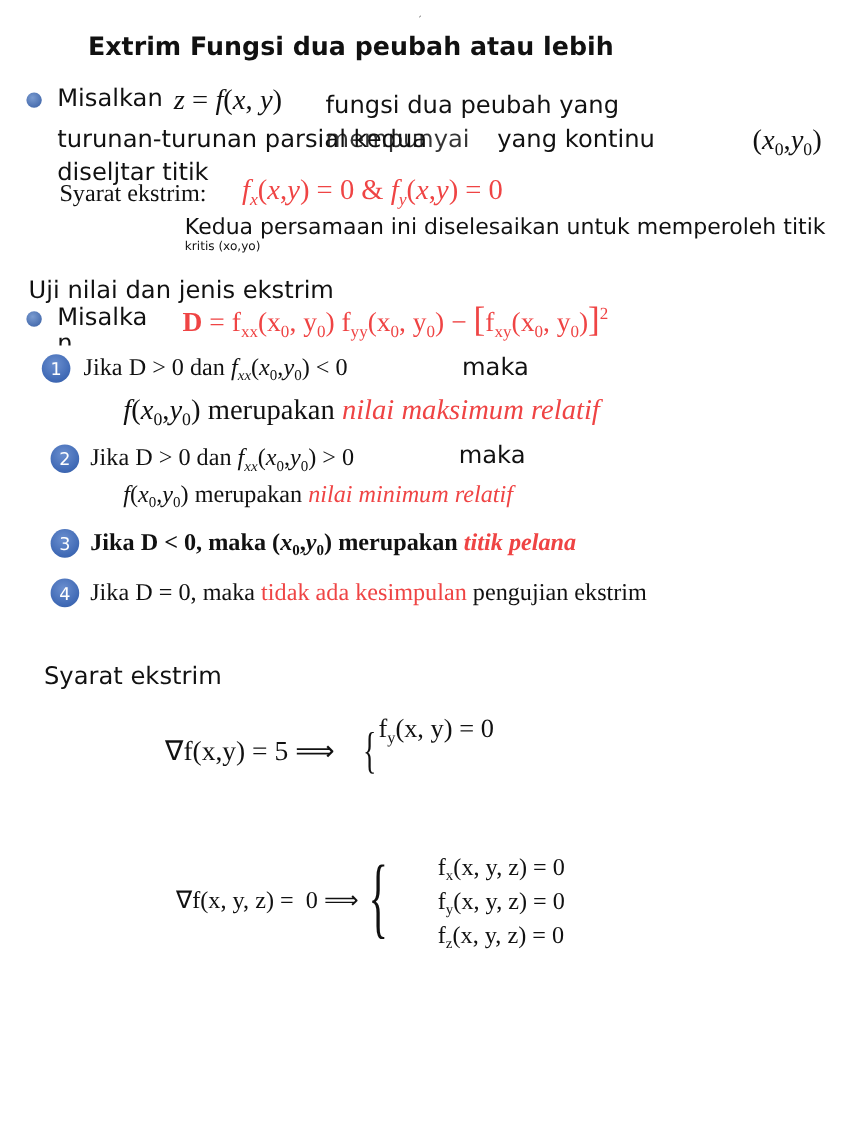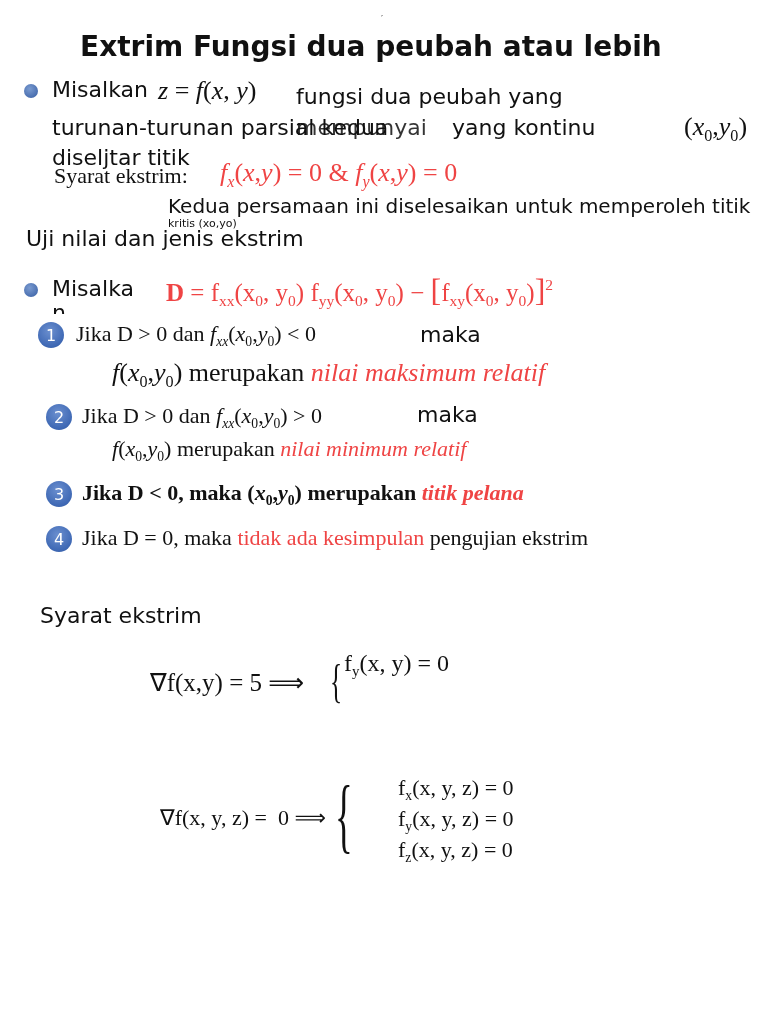--- a/index.html
+++ b/index.html
@@ -11,21 +11,21 @@
     .math-blue { color:#ef4444; }
     .it { font-style:italic; }
     sub { font-size:0.62em; vertical-align:-0.35em; line-height:0; }
     sup { font-size:0.62em; vertical-align:0.7em; line-height:0; }
     .bullet { position:absolute; width:14px; height:14px; border-radius:50%;
       background: radial-gradient(circle at 40% 35%, #7a9bd0, #4a6fb0 70%, #3d5f9c); }
     .badge { position:absolute; width:26px; height:26px; border-radius:50%;
       background: radial-gradient(circle at 45% 35%, #6b8fcf, #3e68b4 70%, #34589a);
       color:#fff; font-family:"DejaVu Sans", sans-serif; font-size:16px;
       display:flex; align-items:center; justify-content:center; }
-    .title { font-weight:bold; font-size:28px; }
+    .title { font-weight:bold; font-size:23px; }
     .big { font-size:22px; }
   </style>
 </head>
 <body>
 
 <div class="abs serif" style="left:381px;top:14px;font-size:9px;color:#333;">′</div>
 
 <div class="abs sans title" style="left:80px;top:30px;">Extrim Fungsi dua peubah atau lebih</div>
 
 <div class="bullet" style="left:24px;top:84px;"></div>
@@ -44,21 +44,21 @@
 
 <div class="abs sans big" style="left:52px;top:145px;">diseljtar titik</div>
 
 <div class="abs lserif" style="left:54px;top:163px;font-size:22px;">Syarat ekstrim:</div>
 <div class="abs lserif math-blue" style="left:220px;top:158px;font-size:26px;">
   <span class="it">f<sub>x</sub></span>(<span class="it">x</span>,<span class="it">y</span>) = 0 &amp; <span class="it">f<sub>y</sub></span>(<span class="it">x</span>,<span class="it">y</span>) = 0
 </div>
 <div class="abs sans" style="left:168px;top:194px;font-size:20px;">Kedua persamaan ini diselesaikan  untuk memperoleh titik</div>
 <div class="abs sans" style="left:168px;top:217px;font-size:11px;">kritis (xo,yo)</div>
 
-<div class="abs sans big" style="left:26px;top:226px;">Uji nilai dan jenis ekstrim</div>
+<div class="abs sans big" style="left:26px;top:252px;">Uji nilai dan jenis ekstrim</div>
 <div class="bullet" style="left:24px;top:283px;"></div>
 <div class="abs sans big" style="left:52px;top:276px;">Misalka</div>
 <div class="abs sans big" style="left:52px;top:300px;height:14px;overflow:hidden;">n</div>
 <div class="abs lserif math-blue" style="left:166px;top:272px;font-size:25px;">
   <b>D</b> = f<sub>xx</sub>(x<sub>0</sub>, y<sub>0</sub>) f<sub>yy</sub>(x<sub>0</sub>, y<sub>0</sub>) − <span style="font-size:32px;">[</span>f<sub>xy</sub>(x<sub>0</sub>, y<sub>0</sub>)<span style="font-size:32px;">]</span><sup>2</sup>
 </div>
 
 <div class="badge" style="left:38px;top:322px;">
     <span>1</span>
   </div>

